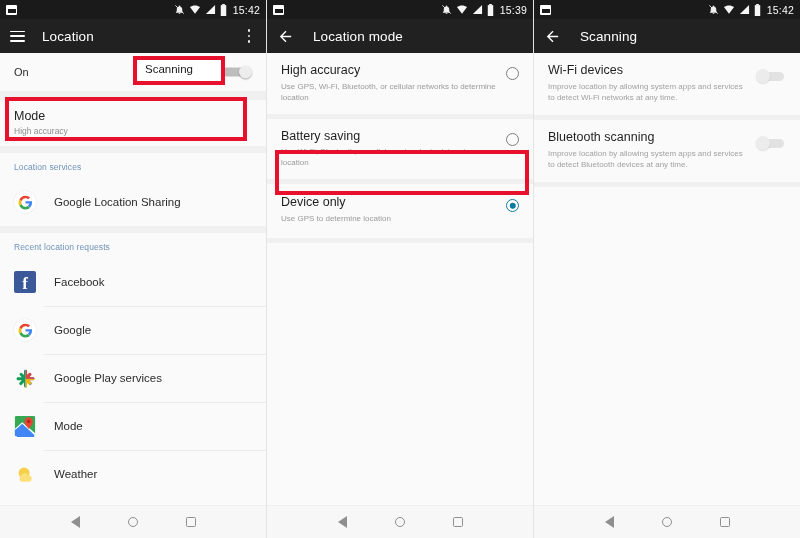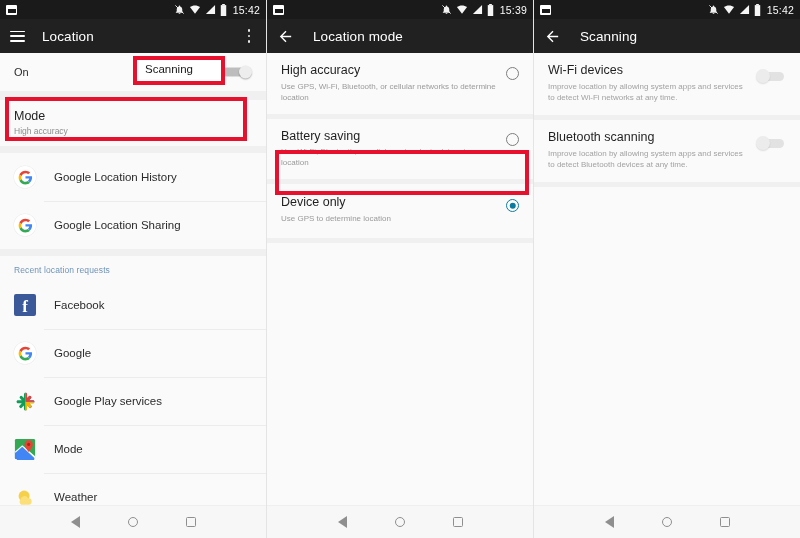--- a/index.html
+++ b/index.html
@@ -287,32 +287,22 @@
 
       <div class="gap"></div>
 
       <div class="mode-row">
         <div class="t">Mode</div>
         <div class="s">High accuracy</div>
       </div>
 
       <div class="divider-strong"></div>
 
-
-      <div class="app-row">
-        <div class="appicon g-icon">
-          <svg width="15" height="15" viewBox="0 0 48 48">
-              <path fill="#4285F4" d="M45 24c0-1.6-.1-2.7-.4-4H24v7.5h12c-.3 2-1.6 5-4.5 7l6.9 5.3C42.4 36 45 30.6 45 24z"></path>
-              <path fill="#34A853" d="M24 46c5.9 0 10.9-2 14.5-5.3l-6.9-5.3c-1.9 1.3-4.4 2.2-7.6 2.2-5.8 0-10.7-3.8-12.5-9.1l-7.1 5.5C8 41.2 15.4 46 24 46z"></path>
-              <path fill="#FBBC05" d="M11.5 28.5c-.5-1.4-.8-2.9-.8-4.5s.3-3.1.7-4.5l-7.1-5.5C2.9 17 2 20.4 2 24s.9 7 2.4 10l7.1-5.5z"></path>
-              <path fill="#EA4335" d="M24 10.6c4.1 0 6.9 1.8 8.5 3.3l6.2-6C34.9 4.4 29.9 2 24 2 15.4 2 8 6.8 4.4 14l7.1 5.5c1.8-5.3 6.7-8.9 12.5-8.9z"></path>
-            </svg>
-        </div>
-        <div class="name">Google Location History</div>
-      </div>
+      <div class="section-hdr">Location services</div>
+
 
       <div class="app-row">
         <div class="appicon g-icon">
           <svg width="15" height="15" viewBox="0 0 48 48">
               <path fill="#4285F4" d="M45 24c0-1.6-.1-2.7-.4-4H24v7.5h12c-.3 2-1.6 5-4.5 7l6.9 5.3C42.4 36 45 30.6 45 24z"></path>
               <path fill="#34A853" d="M24 46c5.9 0 10.9-2 14.5-5.3l-6.9-5.3c-1.9 1.3-4.4 2.2-7.6 2.2-5.8 0-10.7-3.8-12.5-9.1l-7.1 5.5C8 41.2 15.4 46 24 46z"></path>
               <path fill="#FBBC05" d="M11.5 28.5c-.5-1.4-.8-2.9-.8-4.5s.3-3.1.7-4.5l-7.1-5.5C2.9 17 2 20.4 2 24s.9 7 2.4 10l7.1-5.5z"></path>
               <path fill="#EA4335" d="M24 10.6c4.1 0 6.9 1.8 8.5 3.3l6.2-6C34.9 4.4 29.9 2 24 2 15.4 2 8 6.8 4.4 14l7.1 5.5c1.8-5.3 6.7-8.9 12.5-8.9z"></path>
             </svg>
         </div>

